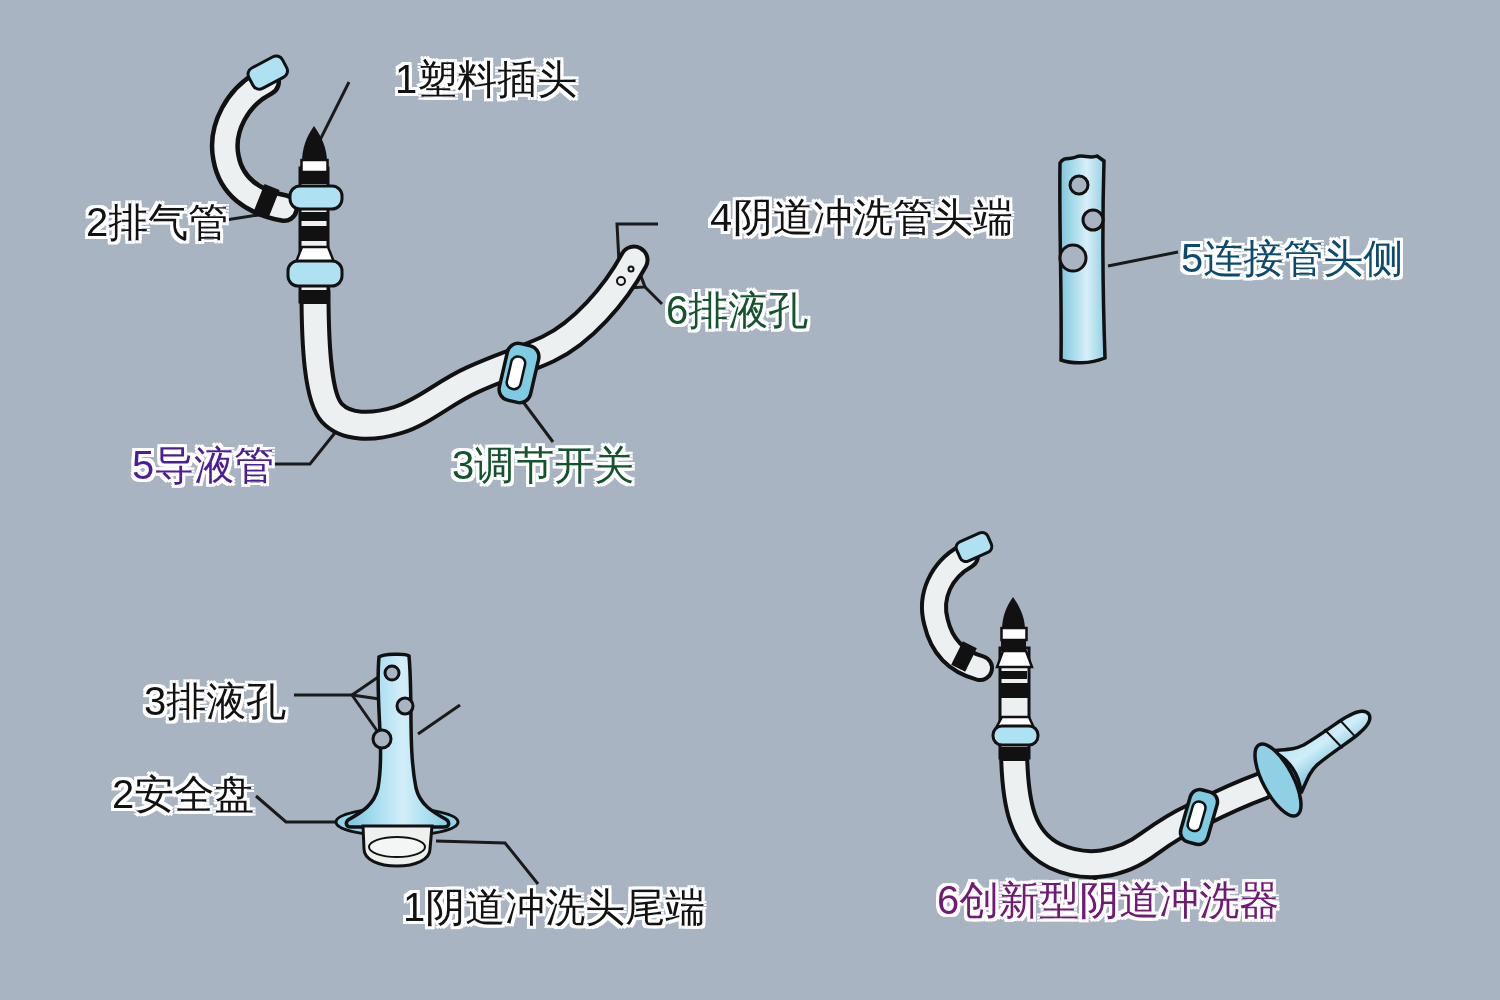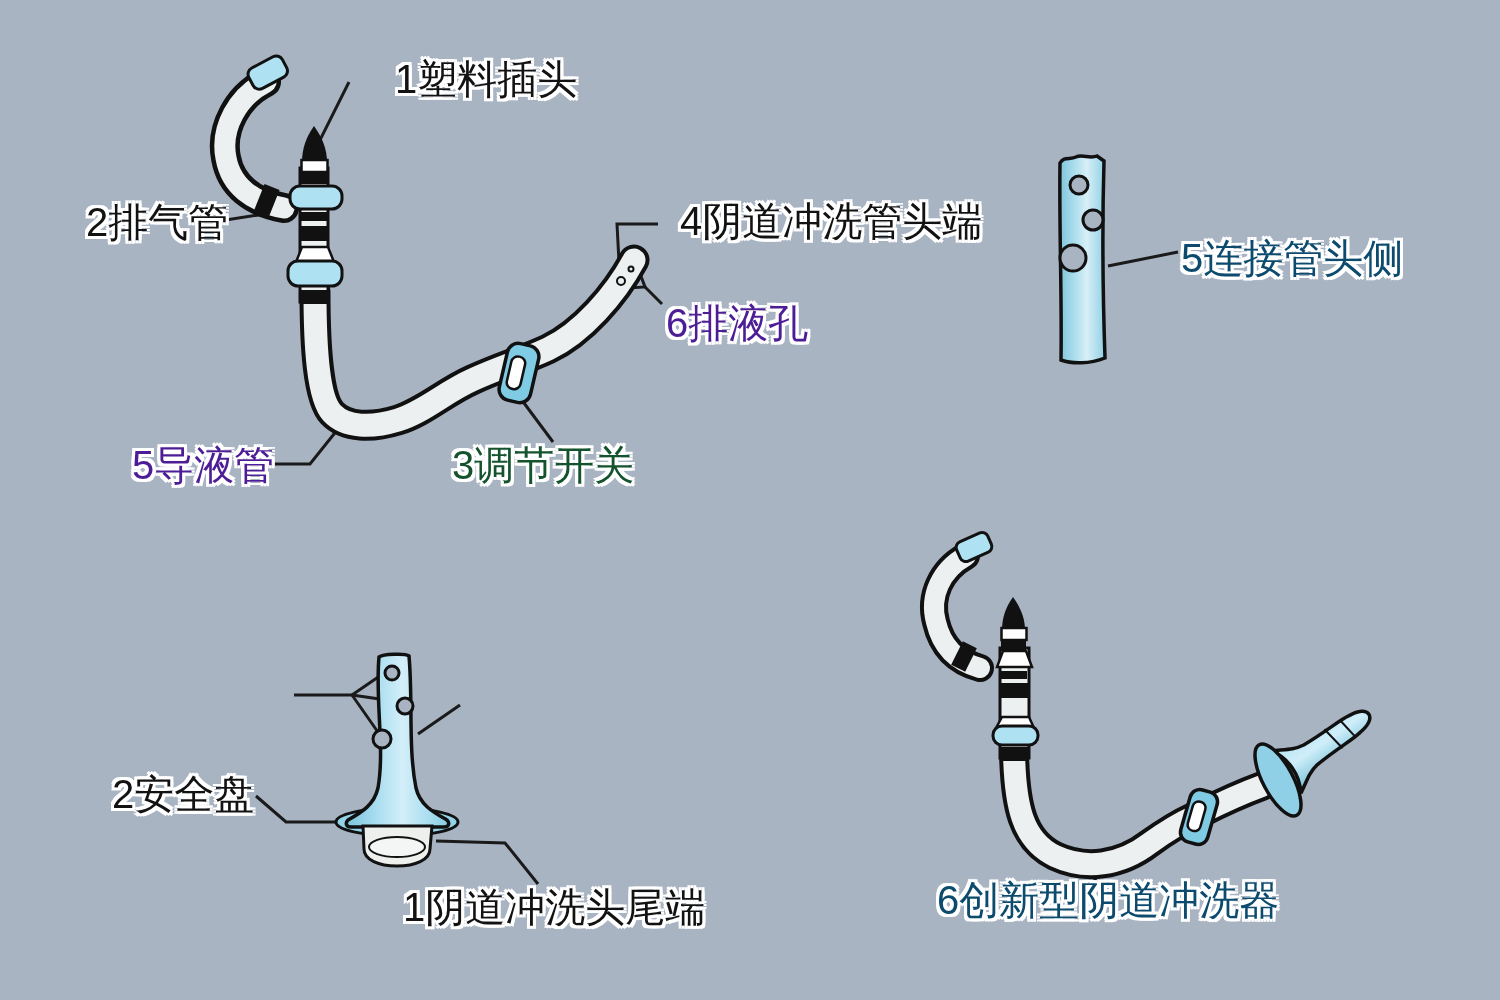--- a/index.html
+++ b/index.html
@@ -157,22 +157,23 @@
       <path d="M74 -11 L77 11" stroke="#111" stroke-width="2" fill="none"></path>
     </g>
     <g transform="translate(1278,780) rotate(62)">
       <ellipse cx="0" cy="0" rx="40" ry="15" fill="#8fd0e6" stroke="#111" stroke-width="3.5"></ellipse>
     </g>
   </g>
 </svg>
 
 <div class="lbl" style="left: 347px; top: 56px; color: rgb(18, 18, 18); margin-left: 48px;">1塑料插头</div>
 <div class="lbl" style="left: 62px; top: 199px; color: rgb(18, 18, 18); margin-left: 24px;">2排气管</div>
-<div class="lbl" style="left: 680px; top: 198px; color: rgb(18, 18, 18);">4阴道冲洗管头端</div>
-<div class="lbl" style="left: 666px; top: 300px; color: #4c1d95; text-align: right;">6排液孔</div>
+<div class="lbl" style="left: 709px; top: 198px; color: rgb(18, 18, 18); font-family: Liberation Mono, monospace;">4阴道冲洗管头端</div>
+<div class="lbl" style="left: 666px; top: 287px; color: #14532d; text-align: right;">6排液孔</div>
 <div class="lbl" style="left: 132px; top: 442px; color: #4c1d95;">5导液管</div>
 <div class="lbl" style="left: 452px; top: 442px; color: #14532d;">3调节开关</div>
 <div class="lbl" style="left: 1181px; top: 235px; color: #0c4a6e;">5连接管头侧</div>
+<div class="lbl" style="left: 144px; top: 678px; color: rgb(18, 18, 18);">3排液孔</div>
 <div class="lbl" style="left: 112px; top: 771px; color: rgb(18, 18, 18); text-align: center;">2安全盘</div>
 <div class="lbl" style="left: 387px; top: 884px; color: rgb(18, 18, 18); margin-left: 16px;">1阴道冲洗头尾端</div>
-<div class="lbl" style="left: 921px; top: 877px; color: #0c4a6e; padding-left: 16px;">6创新型阴道冲洗器</div>
+<div class="lbl" style="left: 921px; top: 877px; color: #701a75; padding-left: 16px;">6创新型阴道冲洗器</div>
 
 </div>
 
 </body></html>

